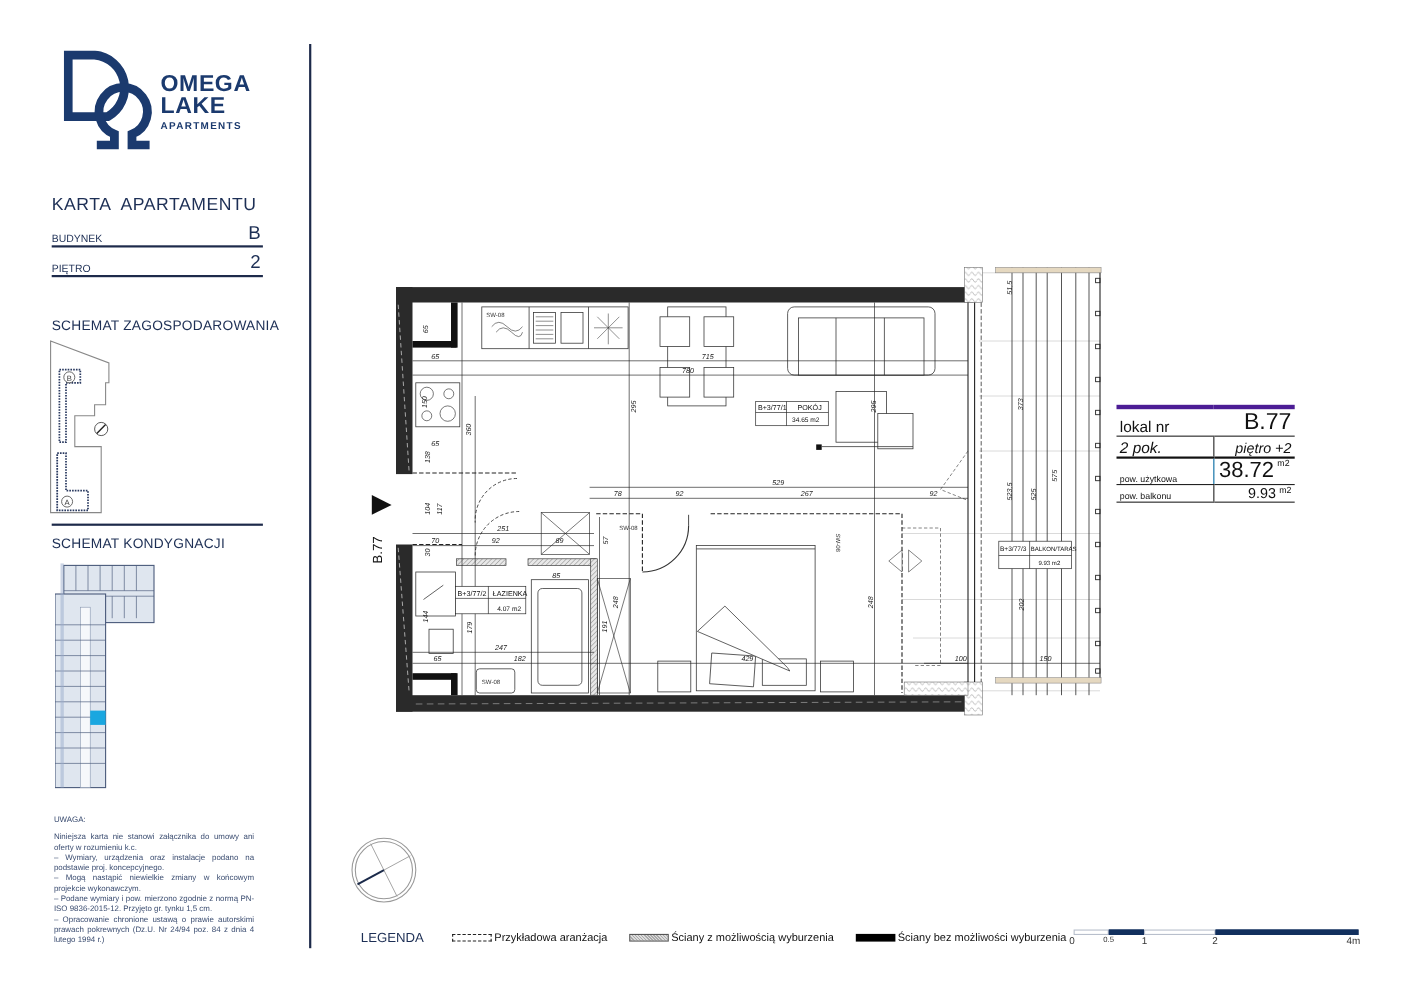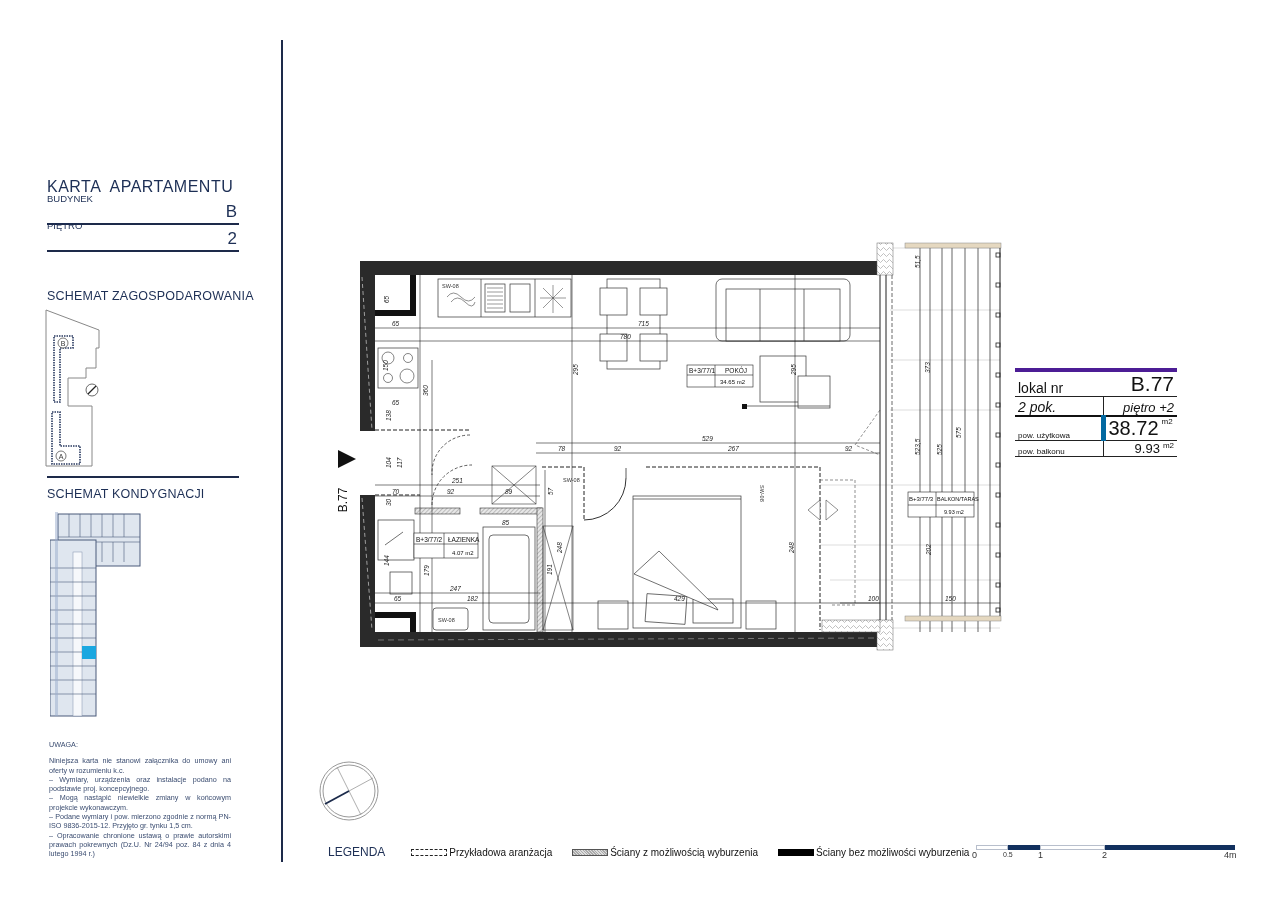--- a/index.html
+++ b/index.html
@@ -10,42 +10,42 @@
   .sidebar-divider { position: absolute; left: 281px; top: 40px; width: 2px; height: 822px; background: #1d2a4a; }
 
   .logo { position: absolute; left: 58px; top: 46px; width: 190px; height: 90px; }
   .logo-text { position: absolute; left: 88px; top: 20px; color: #1b3a6e; font-weight: bold; }
   .logo-l1 { font-size: 21px; line-height: 21px; letter-spacing: 0.5px; }
   .logo-l2 { font-size: 21px; line-height: 20px; letter-spacing: 0.5px; }
   .logo-l3 { font-size: 9px; line-height: 14px; letter-spacing: 1.2px; }
 
   .card-title { position: absolute; left: 47px; top: 178px; font-size: 16px; letter-spacing: 0.5px; color: #1d2f55; }
   .info-row { position: absolute; left: 47px; width: 192px; height: 26px; border-bottom: 2px solid #1d2a4a; }
-  .info-row .lbl { position: absolute; left: 0; bottom: 19px; font-size: 9.5px; color: #1d2f55; }
+  .info-row .lbl { position: absolute; left: 0; bottom: 0; font-size: 9.5px; color: #1d2f55; }
   .info-row .val { position: absolute; right: 2px; bottom: 1px; font-size: 17px; color: #1d2f55; }
   .section-title { position: absolute; left: 47px; font-size: 12.5px; color: #1d2f55; letter-spacing: 0.2px; }
   .section-line { position: absolute; left: 47px; width: 192px; height: 2px; background: #1d2a4a; }
 
   .notes { position: absolute; left: 49px; top: 740px; width: 182px; font-size: 7.2px; line-height: 9.3px; color: #3a4c70; text-align: justify; }
   .notes .hdr { margin-bottom: 7px; }
 
   .plan { position: absolute; left: 300px; top: 230px; width: 720px; height: 430px; }
 
   .info-table { position: absolute; left: 1015px; top: 368px; width: 162px; border-collapse: collapse; font-family: "Liberation Sans", sans-serif; color: #111; }
   .info-table td { border-bottom: 1px solid #222; padding: 0 3px; vertical-align: bottom; }
   .info-table tr.r1 td { height: 24px; border-top: 4px solid #4c1d95; }
   .info-table .c-lbl { font-size: 14px; width: 88px; }
   .info-table .c-big { font-size: 21px; text-align: right; }
   .info-table .c-mid { font-size: 13px; text-align: right; border-left: 1px solid #222; }
   .info-table .sm { font-size: 8px; }
   .info-table .unit { font-size: 8px; vertical-align: top; margin-left: 3px; }
   .info-table tr.r2 td { height: 19px; border-bottom: 2px solid #111; font-style: italic; }
   .info-table tr.r3 td { height: 20px; }
   .info-table tr.r4 td { height: 14px; }
-  .info-table .c-area { font-size: 20px; text-align: left; border-left: 5px solid #0369a1; }
+  .info-table .c-area { font-size: 20px; text-align: center; border-left: 1px solid #0369a1; }
   .info-table .c-area2 { font-size: 13px; text-align: right; border-left: 1px solid #222; }
 
   .compass { position: absolute; left: 318px; top: 760px; width: 62px; height: 62px; }
 
   .legend { position: absolute; left: 328px; top: 845px; height: 14px; display: flex; align-items: center; font-size: 10px; color: #111; }
   .legend .title { font-size: 12px; margin-right: 26px; color: #1d2f55; }
   .legend .sw { width: 36px; height: 7px; margin-right: 2px; }
   .legend .sw-dash { border: 1px dashed #222; }
   .legend .sw-hatch { background: repeating-linear-gradient(45deg, #aaa 0 1px, #ddd 1px 2px); border: 1px solid #555; }
   .legend .sw-solid { background: #000; }
@@ -55,20 +55,31 @@
   .scale .bar { position: absolute; top: 0; height: 5px; border: 1px solid #b8bfcc; }
   .scale .fill { background: #12305e; border-color: #12305e; }
   .scale .tick { position: absolute; top: 5px; font-size: 9px; color: #333; }
   .scale .tick.small { font-size: 7px; top: 6px; }
 </style>
 </head>
 <body>
 
 <div class="sidebar">
 
+  <div class="logo">
+    <svg width="95" height="90" viewBox="0 0 95 90">
+      <path d="M4 4 H28 A30 30 0 0 1 40 60 H4 Z" fill="none" stroke="#1b3a6e" stroke-width="8"></path>
+      <path d="M30 86 H46 V76 A22 22 0 1 1 62 76 V86 H78" fill="none" stroke="#1b3a6e" stroke-width="8" stroke-linejoin="miter"></path>
+    </svg>
+    <div class="logo-text">
+      <div class="logo-l1">OMEGA</div>
+      <div class="logo-l2">LAKE</div>
+      <div class="logo-l3">APARTMENTS</div>
+    </div>
+  </div>
 
   <div class="card-title" style="white-space:pre">KARTA  APARTAMENTU</div>
 
   <div class="info-row" style="top:199px">
     <span class="lbl">BUDYNEK</span>
     <span class="val">B</span>
   </div>
   <div class="info-row" style="top:226px">
     <span class="lbl">PIĘTRO</span>
     <span class="val">2</span>

